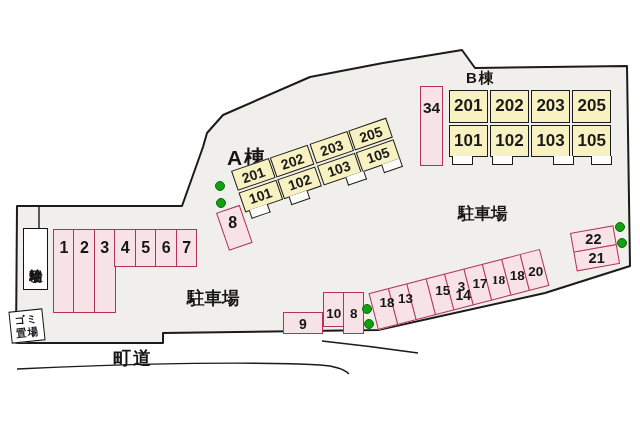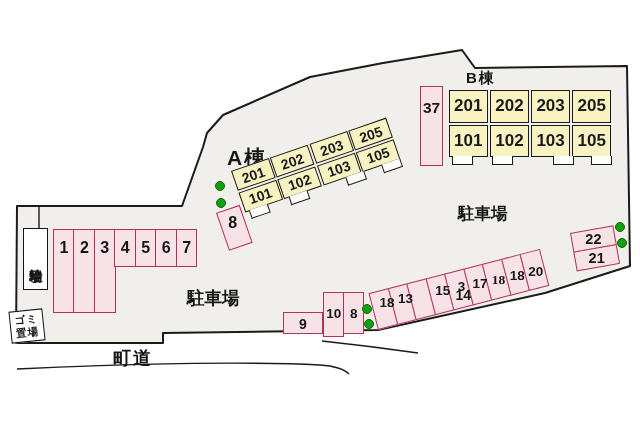--- a/index.html
+++ b/index.html
@@ -115,21 +115,21 @@
       </div>
       <div class="pspace" style="left: 175.7px; top: 228.5px; width: 21.8px; height: 38px;">
         <div class="pnum" style="top: 9px; font-size: 16px;">7</div>
       </div>
       <div class="pspace" style="left: 216px; top: 213px; width: 25px; height: 40px; transform: rotate(-19deg); transform-origin: 0px 0px;">
         <div class="pnum" style="top: 5px; font-size: 16px; transform: rotate(19deg);">8</div>
       </div>
       <div class="pspace" style="left: 283px; top: 312px; width: 40px; height: 21.5px;">
         <div class="pnum" style="top: 3px; font-size: 14px;">9</div>
       </div>
-      <div class="pspace" style="left: 323px; top: 292px; width: 21.4px; height: 45px;">
+      <div class="pspace" style="left: 323px; top: 292px; width: 21.4px; height: 35px;">
         <div class="pnum" style="top: 13px; font-size: 13.5px;">10</div>
       </div>
       <div class="pspace" style="left: 343px; top: 292px; width: 21.4px; height: 41.5px;">
         <div class="pnum" style="top: 13px; font-size: 13.5px;">8</div>
       </div>
       <div class="pspace-row" style="position: absolute; left: 378px; top: 292px; width: 188px; height: 38px; transform: rotate(-14.5deg); transform-origin: left bottom; display: flex;">
         <div class="pspace" style="position: relative; left: 0px; top: 0px; width: 20.9px; height: 38px; margin-left: 0px; flex: 0 0 auto;"></div>
         <div class="pspace" style="position: relative; left: 0px; top: 0px; width: 20.9px; height: 38px; margin-left: -1.4px; flex: 0 0 auto;"></div>
         <div class="pspace" style="position: relative; left: 0px; top: 0px; width: 20.9px; height: 38px; margin-left: -1.4px; flex: 0 0 auto;"></div>
         <div class="pspace" style="position: relative; left: 0px; top: 0px; width: 20.9px; height: 38px; margin-left: -1.4px; flex: 0 0 auto;"></div>
@@ -150,21 +150,21 @@
       <div class="freenum" style="left: 525.8px; top: 263.8px; font-size: 13.5px; width: 20px; text-align: center;">20</div>
       <div class="pspace-stack" style="position: absolute; left: 570px; top: 233px; width: 44px; height: 40px; transform: rotate(-10deg); transform-origin: 0px 0px;">
         <div class="pspace" style="left: 0px; top: 0px; width: 44px; height: 20px;">
           <div class="pnum" style="top: 1px; font-size: 14.5px; transform: rotate(10deg);">22</div>
         </div>
         <div class="pspace" style="left: 0px; top: 18.6px; width: 44px; height: 20px;">
           <div class="pnum" style="top: 1px; font-size: 14.5px; transform: rotate(10deg);">21</div>
         </div>
       </div>
       <div class="pspace" style="left: 420px; top: 86px; width: 23px; height: 80px;">
-        <div class="pnum" style="top: 12px; font-size: 15.5px;">37</div>
+        <div class="pnum" style="top: 12px; font-size: 15.5px;">34</div>
       </div>
       <div class="dot" style="left: 215px; top: 181px;"></div>
       <div class="dot" style="left: 216px; top: 198px;"></div>
       <div class="dot" style="left: 362px; top: 304px;"></div>
       <div class="dot" style="left: 364px; top: 319px;"></div>
       <div class="dot" style="left: 615px; top: 222px;"></div>
       <div class="dot" style="left: 617px; top: 238px;"></div>
     </div>
 </div>
 

